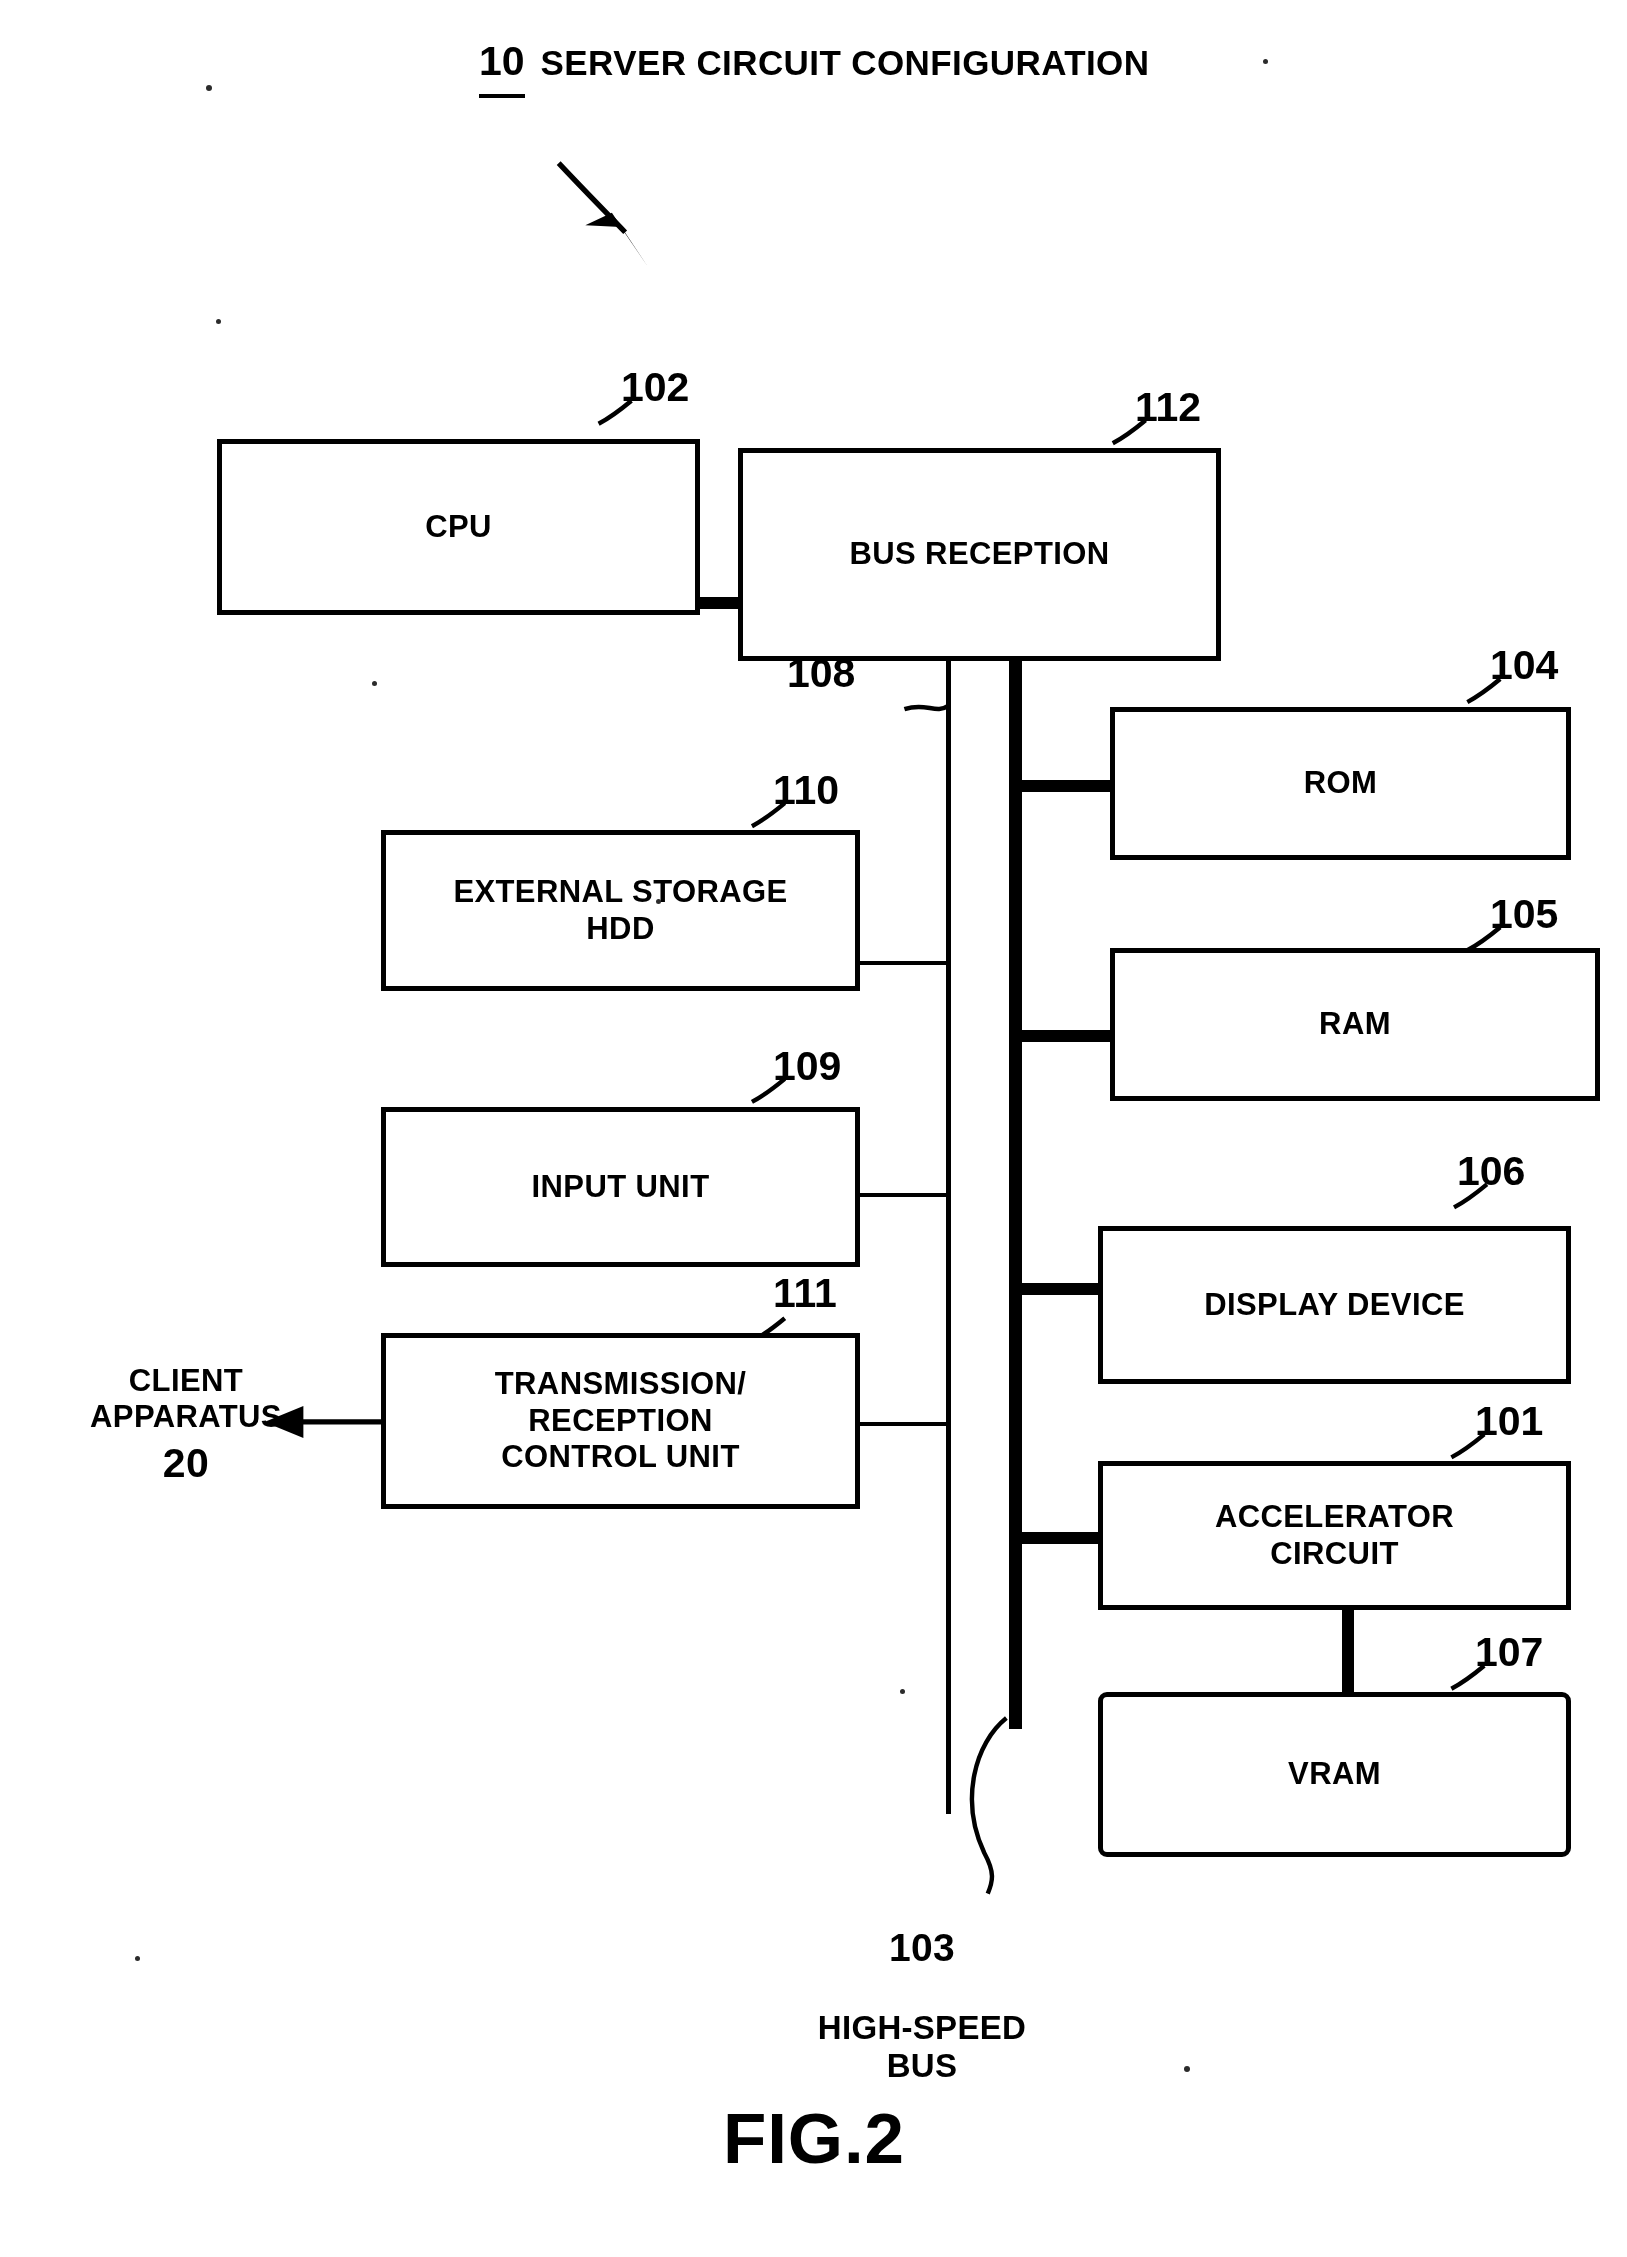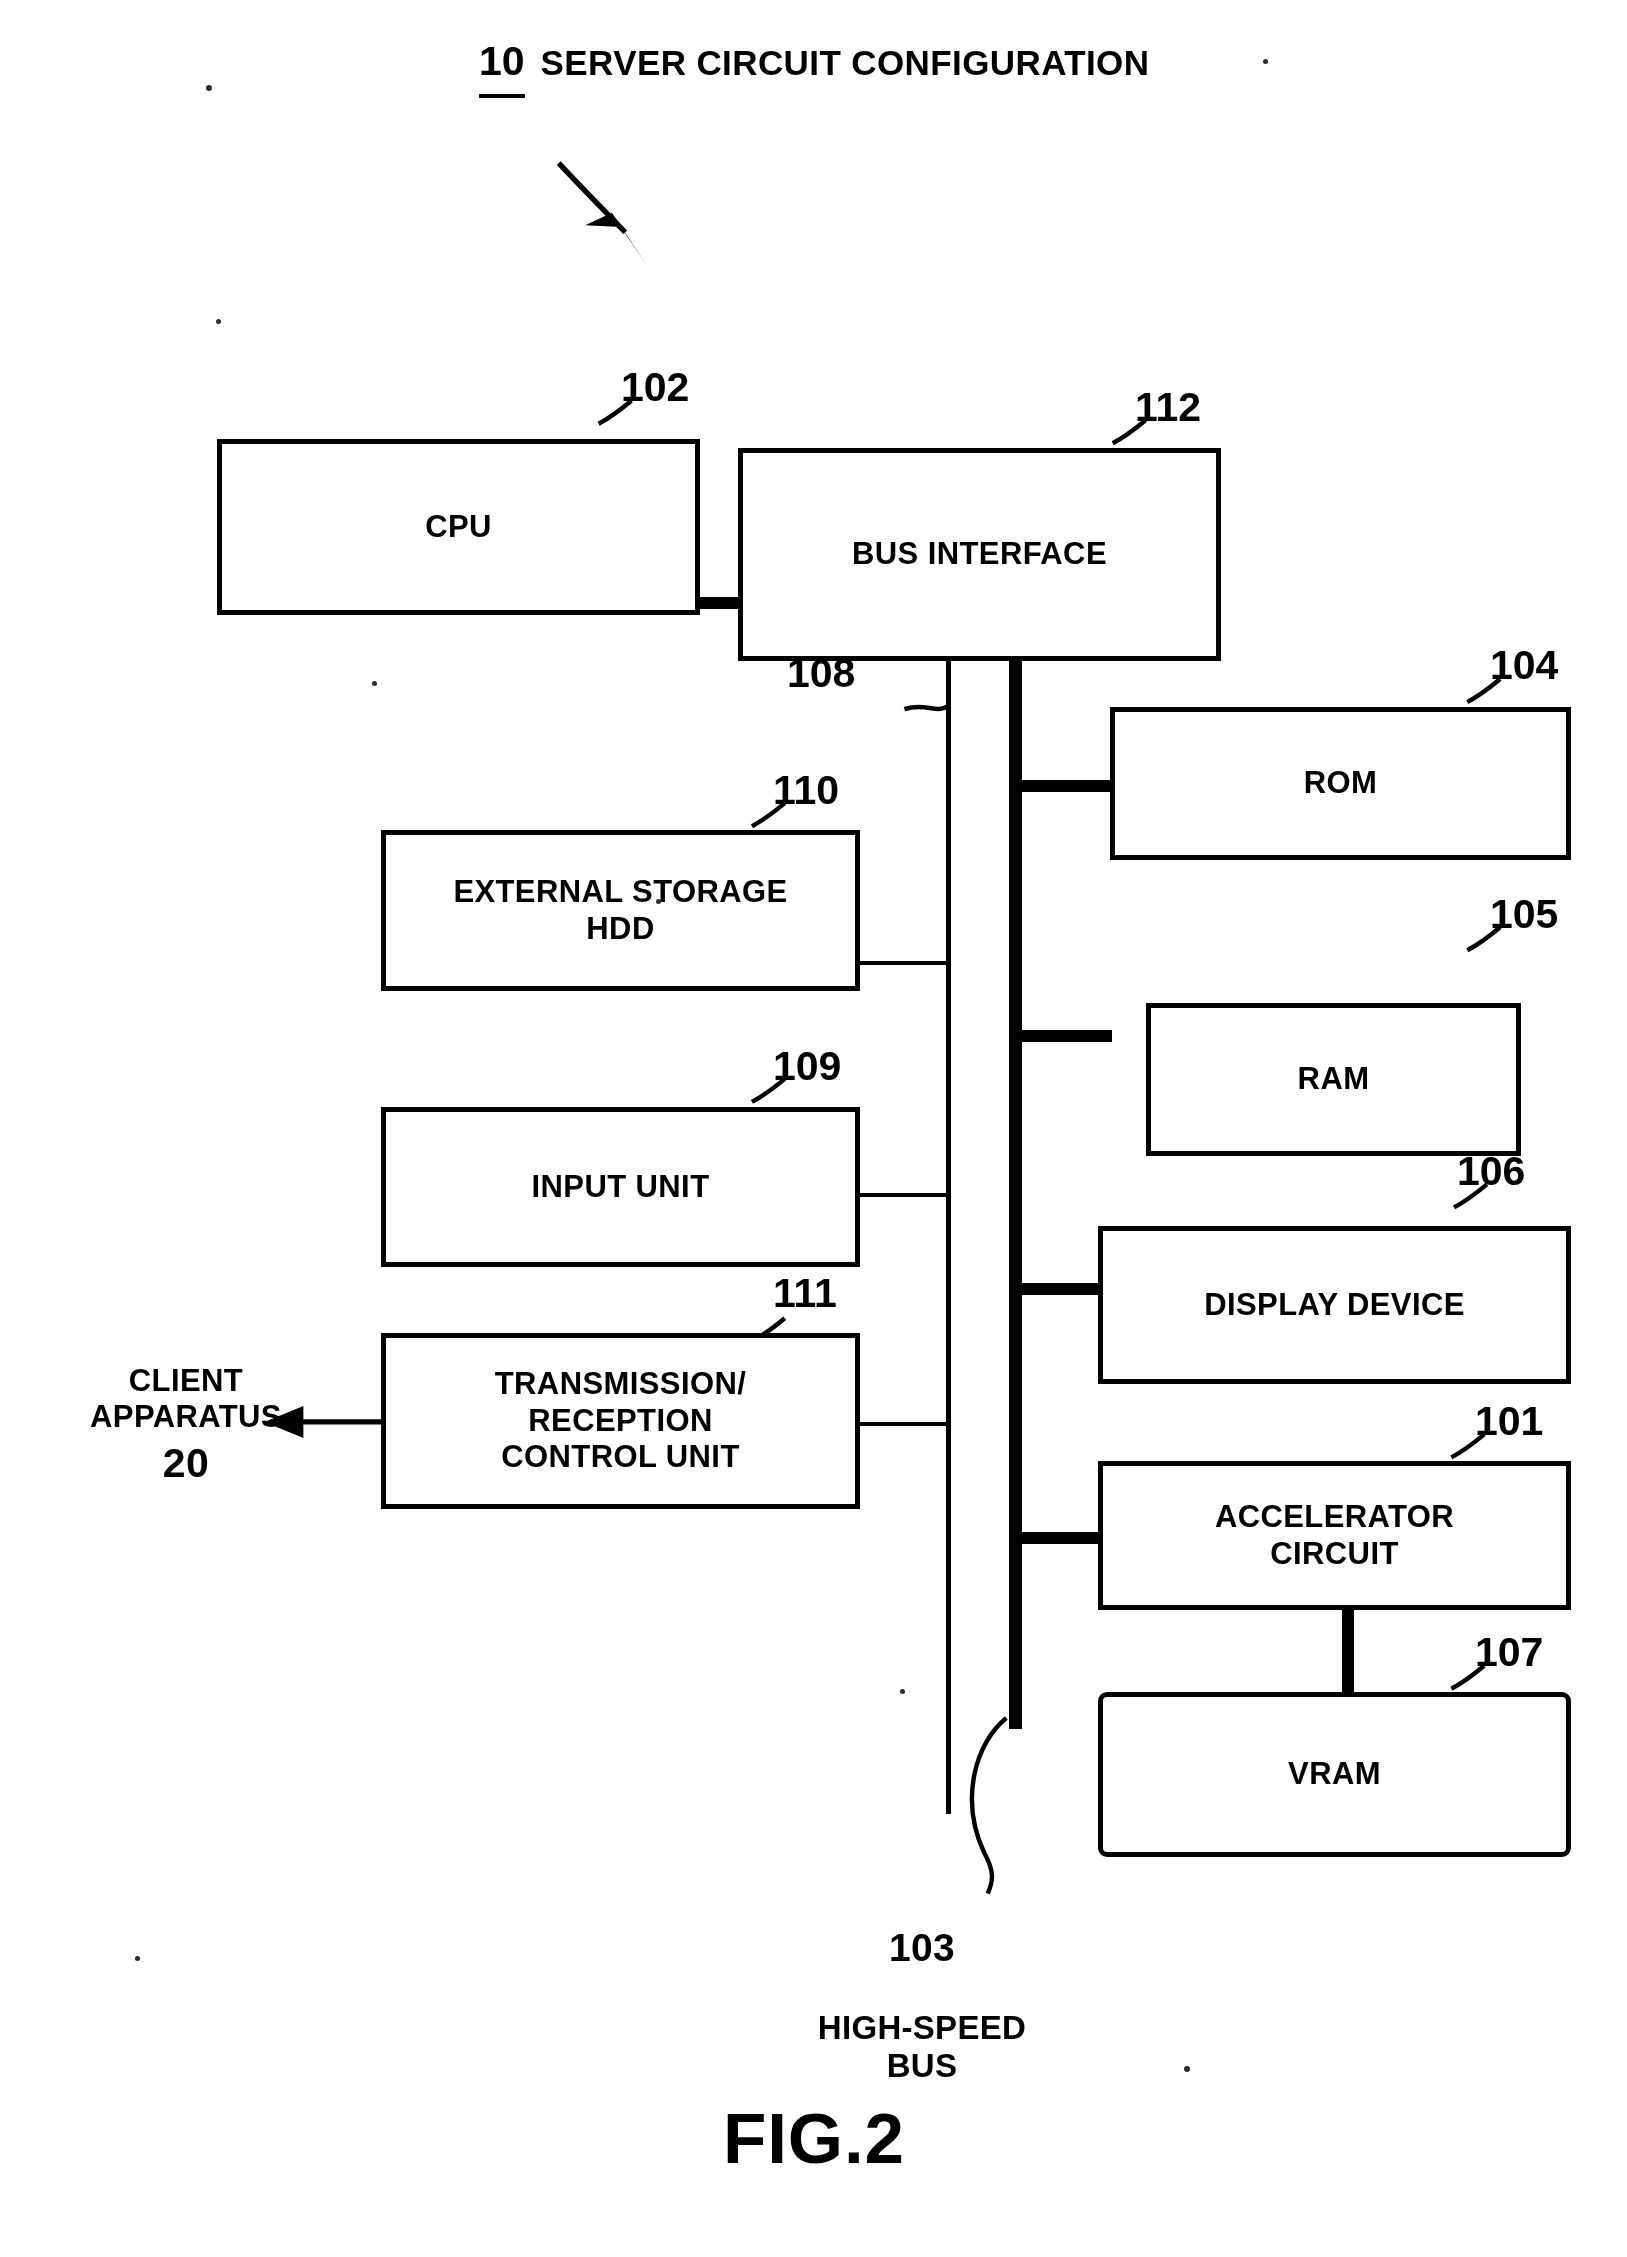--- a/index.html
+++ b/index.html
@@ -207,30 +207,30 @@
   <div class="vline" style="left:1342px; top:1607px; width:12.4px; height:87px;"></div>
 
   <div class="hline" style="left:695px; top:597px; width:48px; height:12.4px;"></div>
 
   <div class="box" style="left:217px; top:439px; width:483px; height:176px;">
     <span class="box-label">CPU</span>
   </div>
   <span class="ref-num" style="left:621px; top:367px;">102</span>
 
   <div class="box" style="left:738px; top:448px; width:483px; height:213px;">
-    <span class="box-label">BUS INTERFACE</span>
+    <span class="box-label">BUS RECEPTION</span>
   </div>
   <span class="ref-num" style="left:1135px; top:387px;">112</span>
 
   <div class="box" style="left:1110px; top:707px; width:461px; height:153px;">
     <span class="box-label">ROM</span>
   </div>
   <span class="ref-num" style="left:1490px; top:645px;">104</span>
 
-  <div class="box" style="left:1110px; top:1003px; width:375px; height:153px;margin-left:36px;">
+  <div class="box" style="left:1110px; top:948px; width:490px; height:153px;">
     <span class="box-label">RAM</span>
   </div>
   <span class="ref-num" style="left:1490px; top:894px;">105</span>
 
   <div class="box" style="left:1098px; top:1211px; width:473px; height:158px;margin-top:15px;">
     <span class="box-label">DISPLAY DEVICE</span>
   </div>
   <span class="ref-num" style="left:1457px; top:1151px;">106</span>
 
   <div class="box" style="left:1098px; top:1461px; width:473px; height:149px;">

